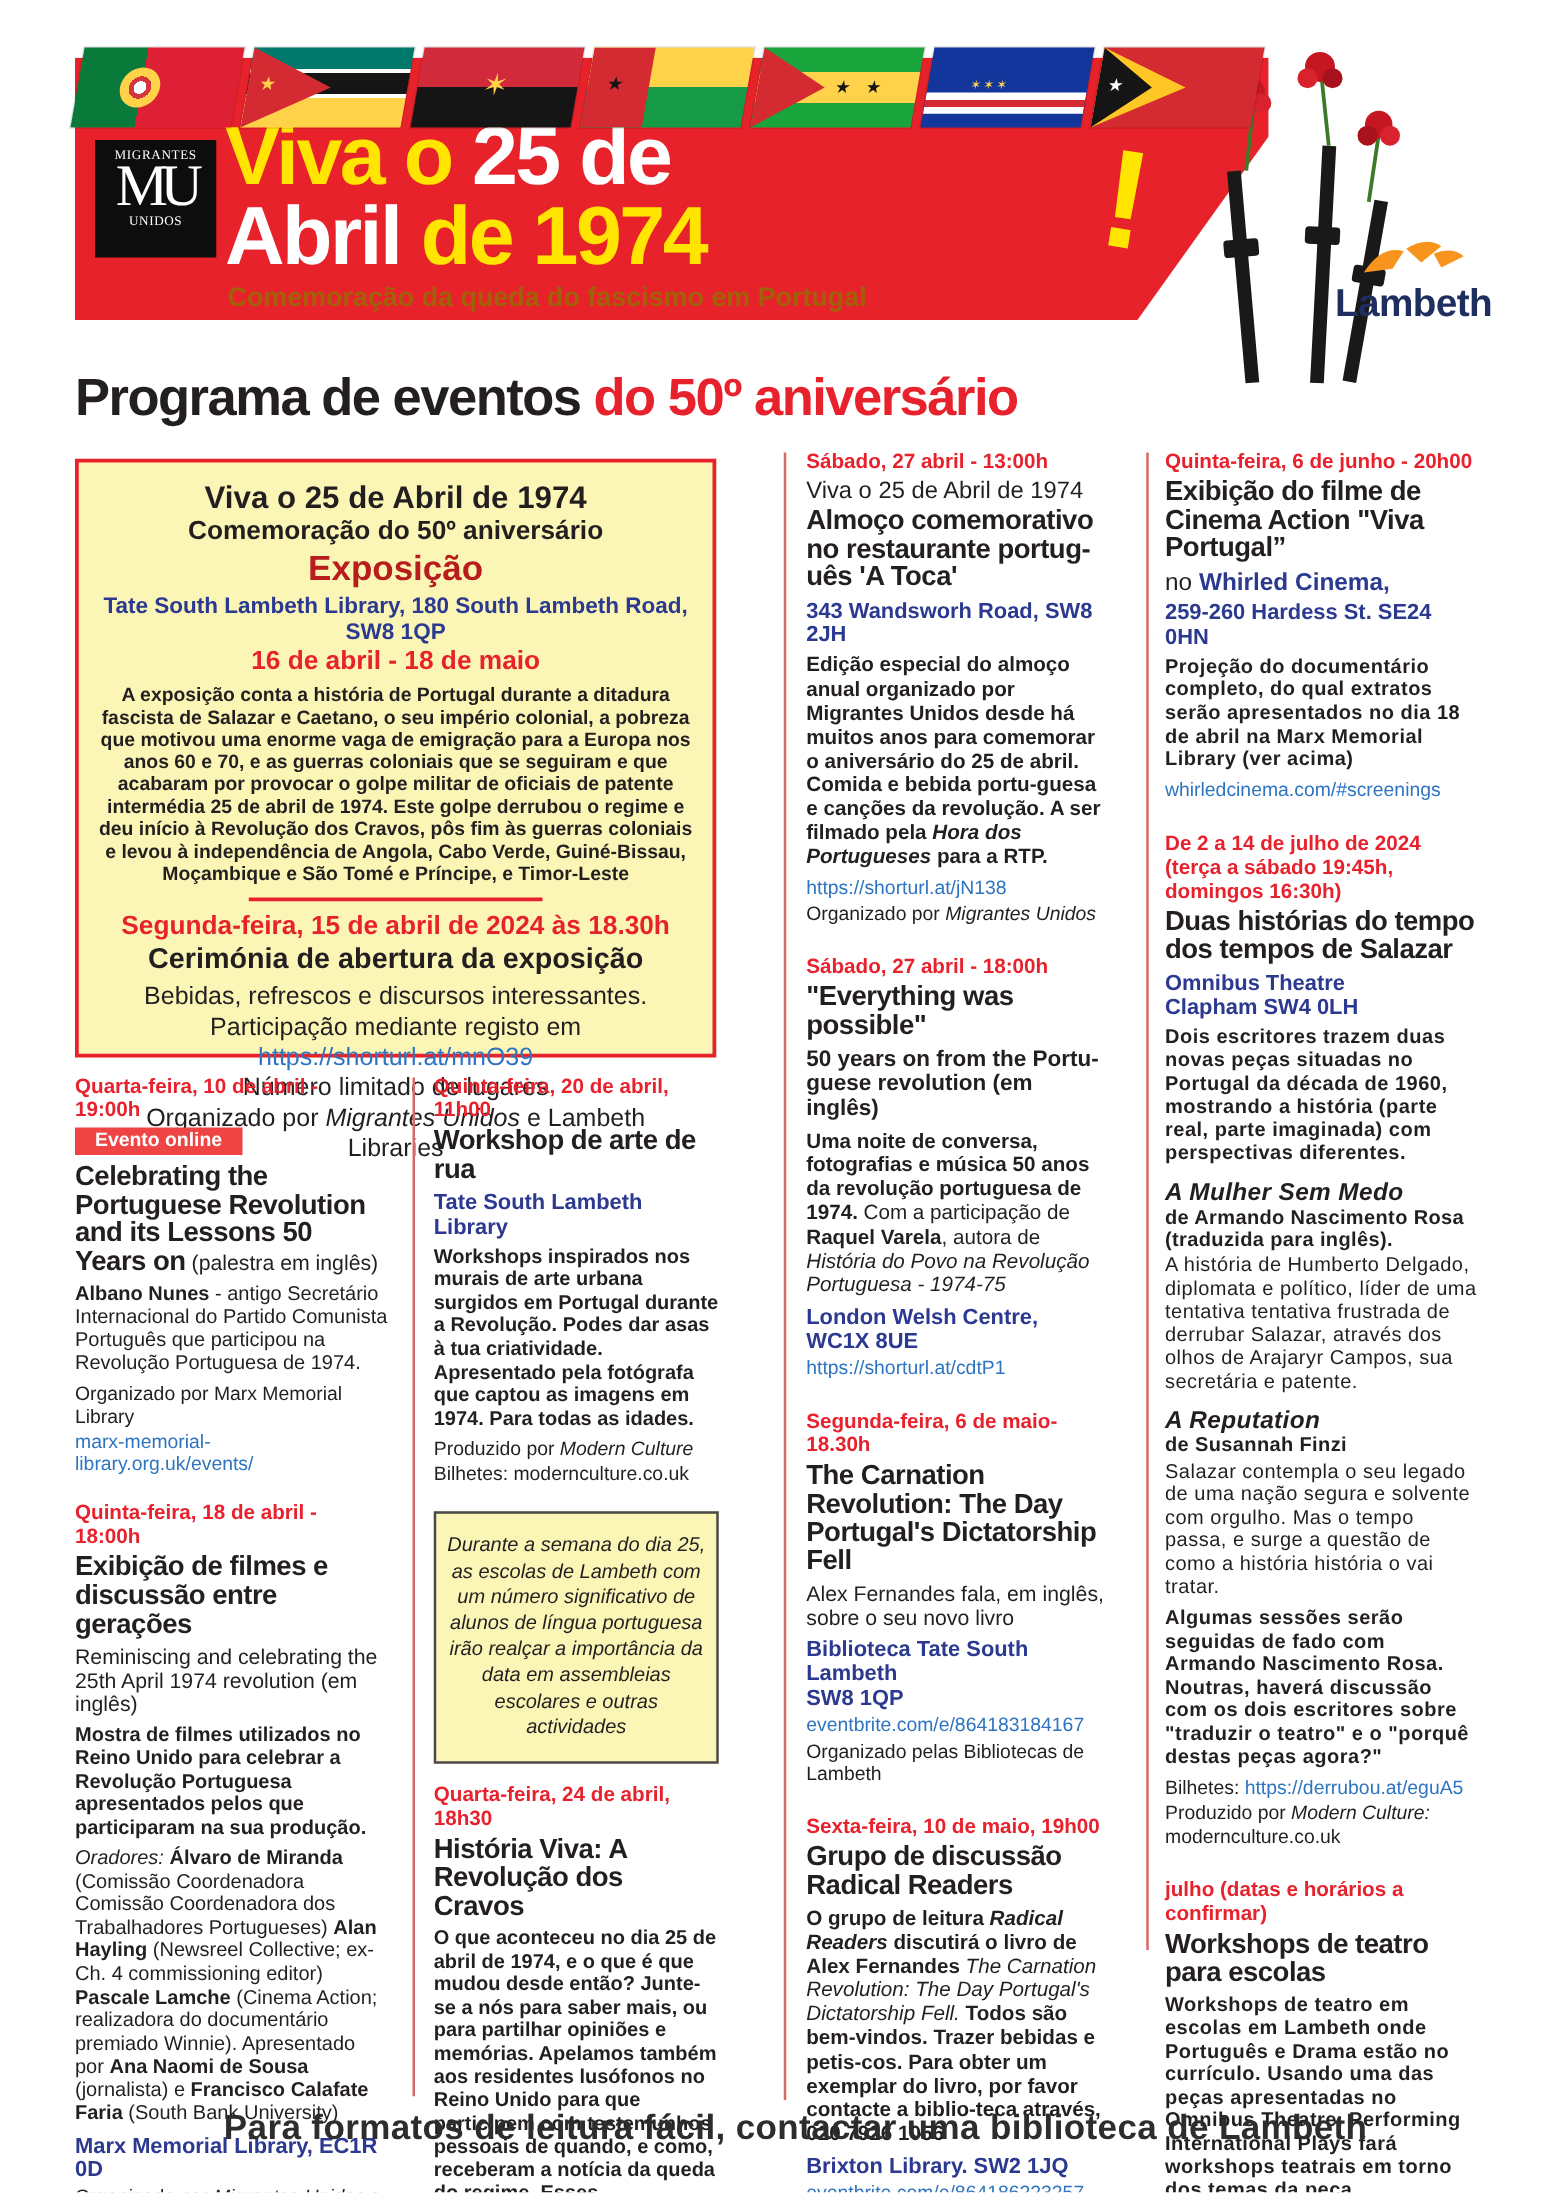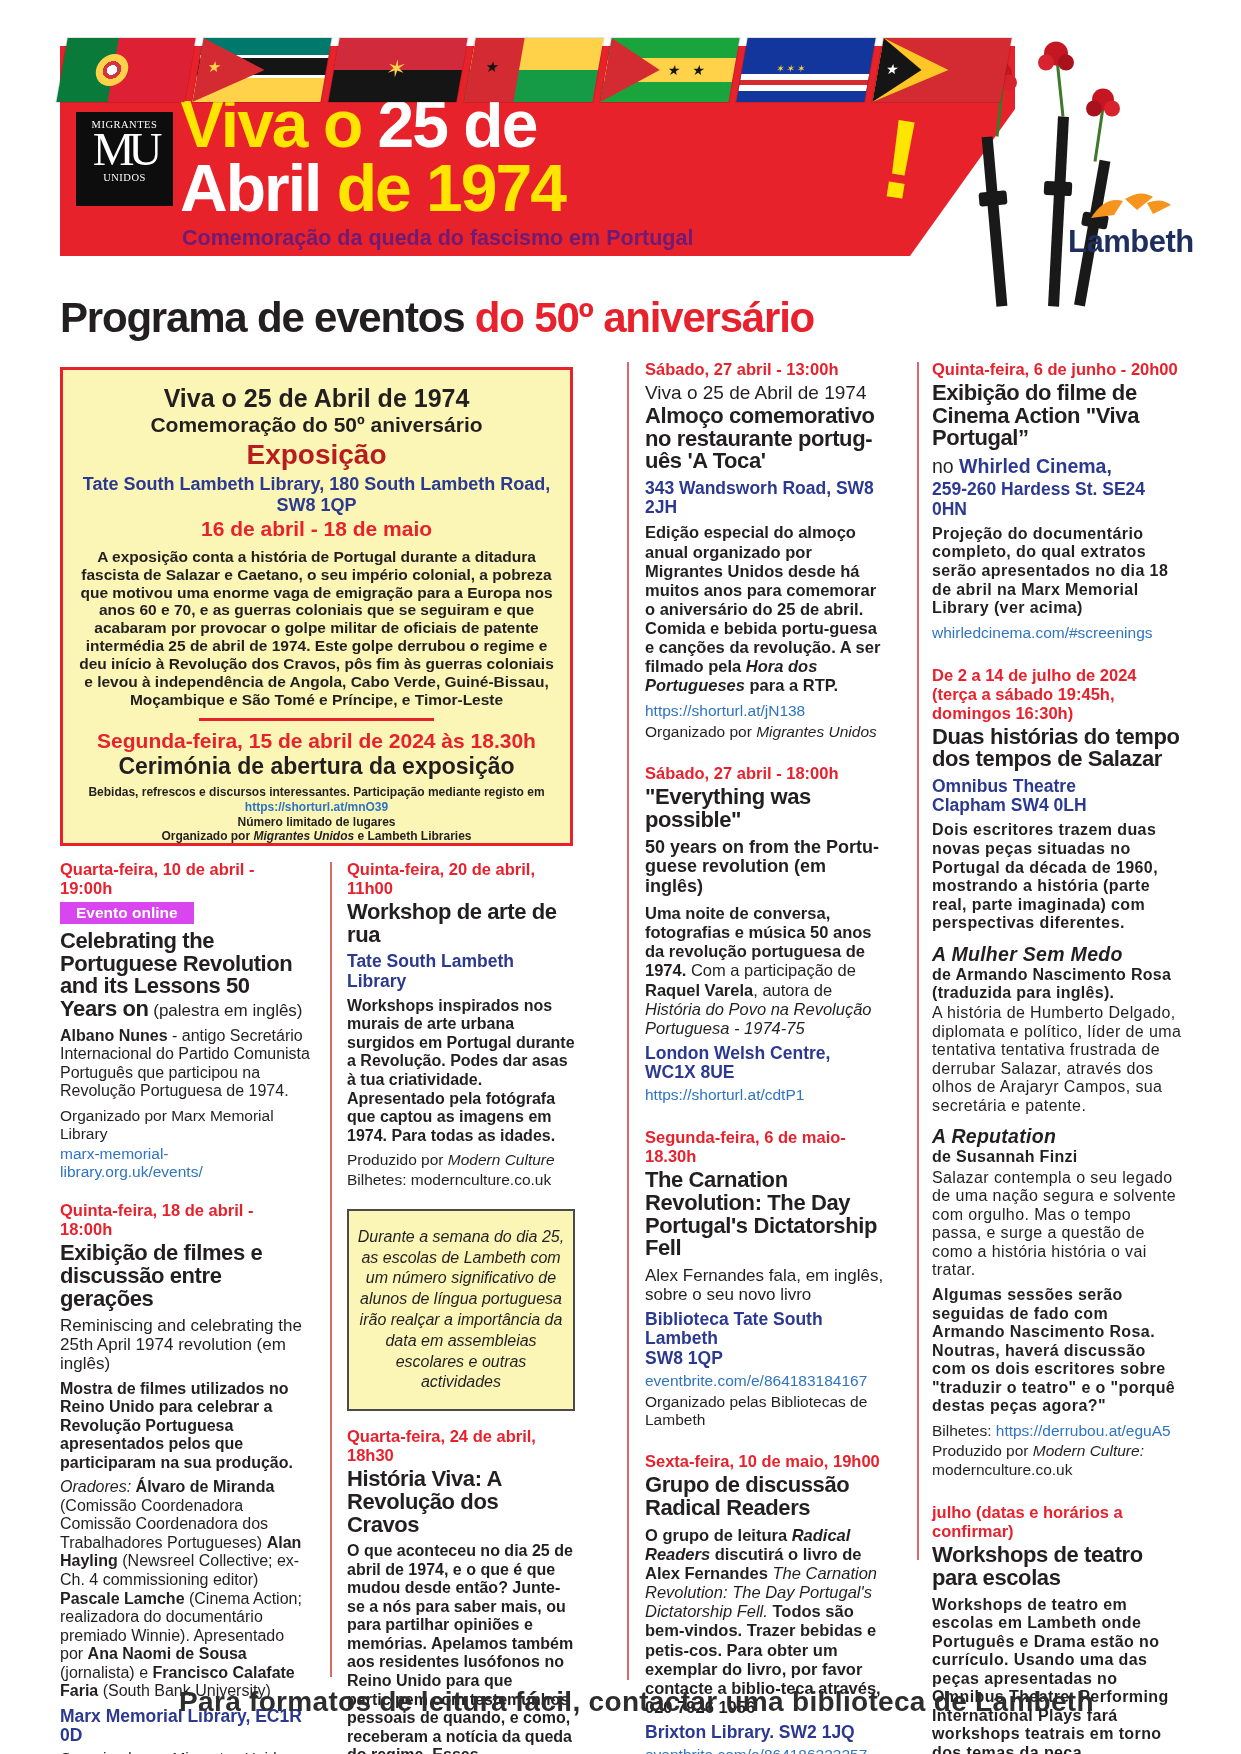--- a/index.html
+++ b/index.html
@@ -44,58 +44,58 @@
       text-align:center;font-family:"Liberation Serif",serif;z-index:4;}
   .mu-top{font-size:10.5px;letter-spacing:.5px;margin-top:7px;}
   .mu-mid{font-size:47px;font-weight:normal;line-height:.82;letter-spacing:-6px;}
   .mu-bot{font-size:10.5px;letter-spacing:.5px;margin-top:3px;}
 
   .banner-title{position:absolute;left:180px;top:92px;font-weight:bold;font-size:66px;line-height:.97;
                 letter-spacing:-2px;z-index:2;white-space:nowrap;}
   .wht{color:#fff}.yel{color:#ffe500}
   .bang{position:absolute;left:882px;top:104px;font-size:112px;font-weight:bold;color:#ffe500;
         transform:rotate(9deg);z-index:2;line-height:1;}
-  .banner-sub{position:absolute;left:182px;top:226px;color:#701a75;font-weight:bold;font-size:21.5px;z-index:2;}
+  .banner-sub{position:absolute;left:182px;top:226px;color:#a16207;font-weight:bold;font-size:21.5px;z-index:2;}
 
   .rifles{position:absolute;left:945px;top:40px;width:190px;height:268px;z-index:1;}
   .lambeth{position:absolute;left:1068px;top:188px;text-align:center;z-index:4;}
   .lam-text{color:#1d2e5f;font-size:31px;font-weight:bold;letter-spacing:-.5px;margin-top:-4px;}
 
   .headline{position:absolute;left:60px;top:294px;font-size:42px;font-weight:bold;letter-spacing:-1.2px;white-space:nowrap;}
   .hl-red{color:#e8222d;}
 
   
   .expo{position:absolute;left:60px;top:367px;width:513px;height:479px;background:#fbf6b5;
         border:3px solid #e8222d;box-sizing:border-box;text-align:center;padding:10px 14px;}
   .expo-t1{font-size:25px;font-weight:bold;margin-top:4px;}
   .expo-t2{font-size:21px;font-weight:bold;}
   .expo-t3{font-size:28px;font-weight:bold;color:#b91c1c;margin:2px 0 3px;}
   .expo-venue{font-size:18px;font-weight:bold;color:#2b3990;}
   .expo-dates{font-size:21px;font-weight:bold;color:#e8222d;margin:1px 0 7px;}
   .expo-body{font-size:15.5px;font-weight:bold;line-height:1.15;}
   .expo-hr{width:235px;border:none;border-top:3px solid #e8222d;margin:10px auto 8px;}
   .expo-open-date{font-size:21px;font-weight:bold;color:#e8222d;}
   .expo-open-title{font-size:23px;font-weight:bold;margin-bottom:5px;}
-  .expo-open-body,.expo-open-note,.expo-open-org{font-size:12px;line-height:1.22;font-weight:bold;}
+  .expo-open-body,.expo-open-note,.expo-open-org{font-size:20px;line-height:1.22;}
 
   
   .col{position:absolute;font-size:16px;}
   .c1{left:60px;top:860px;width:250px;}
   .c2{left:347px;top:860px;width:228px;}
   .c3{left:645px;top:360px;width:240px;}
   .c4{left:932px;top:360px;width:252px;}
   .vdiv{position:absolute;width:2px;background:#d96a6a;}
   .d1{left:330px;top:862px;height:815px;}
   .d2{left:627px;top:362px;height:1318px;}
   .d3{left:917px;top:362px;height:1198px;}
 
   .event{margin-bottom:20px;}
   .c3 .event,.c4 .event{margin-bottom:24px;}
   .date{color:#e8222d;font-weight:bold;font-size:16.5px;margin:0 0 3px;}
-  .badge{display:inline-block;background:#d946ef;color:#fff;font-weight:bold;font-size:15.5px;
+  .badge{display:inline-block;background:#ef4444;color:#fff;font-weight:bold;font-size:15.5px;
          padding:2px 16px;margin:1px 0 5px;}
   .event-title{font-size:22px;font-weight:bold;line-height:1.03;letter-spacing:-.4px;margin:1px 0 6px;}
   .event-title .seg-r{font-weight:normal;font-size:17px;letter-spacing:0;}
   .kicker{font-size:19px;margin:0 0 1px;}
   .sub{font-size:17px;line-height:1.12;margin:2px 0 6px;}
   .sub-b{font-size:18px;font-weight:bold;line-height:1.08;margin:2px 0 8px;}
   .venue{color:#2b3990;font-weight:bold;font-size:17.5px;line-height:1.1;margin:3px 0 4px;}
   .venue-mixed{font-size:19.5px;font-weight:bold;line-height:1.1;margin:2px 0 0;}
   .body{line-height:1.16;margin:6px 0;}
   .bold{font-weight:bold;}

